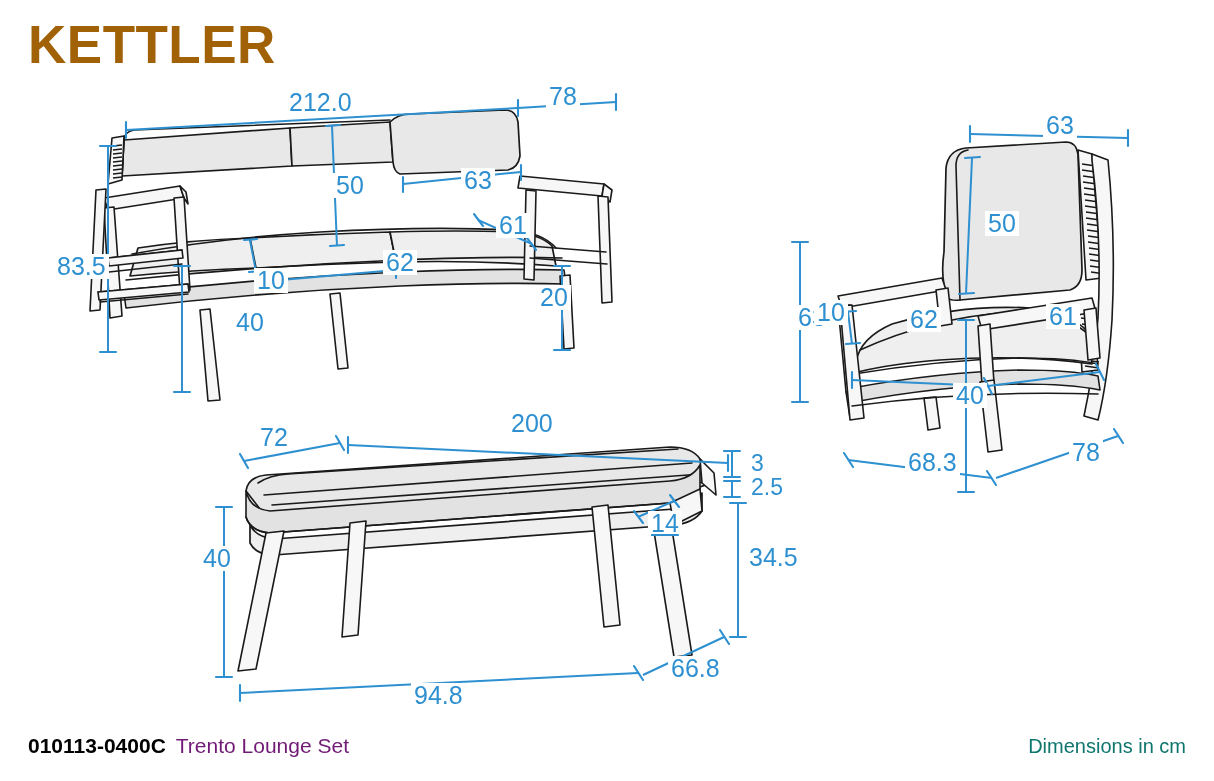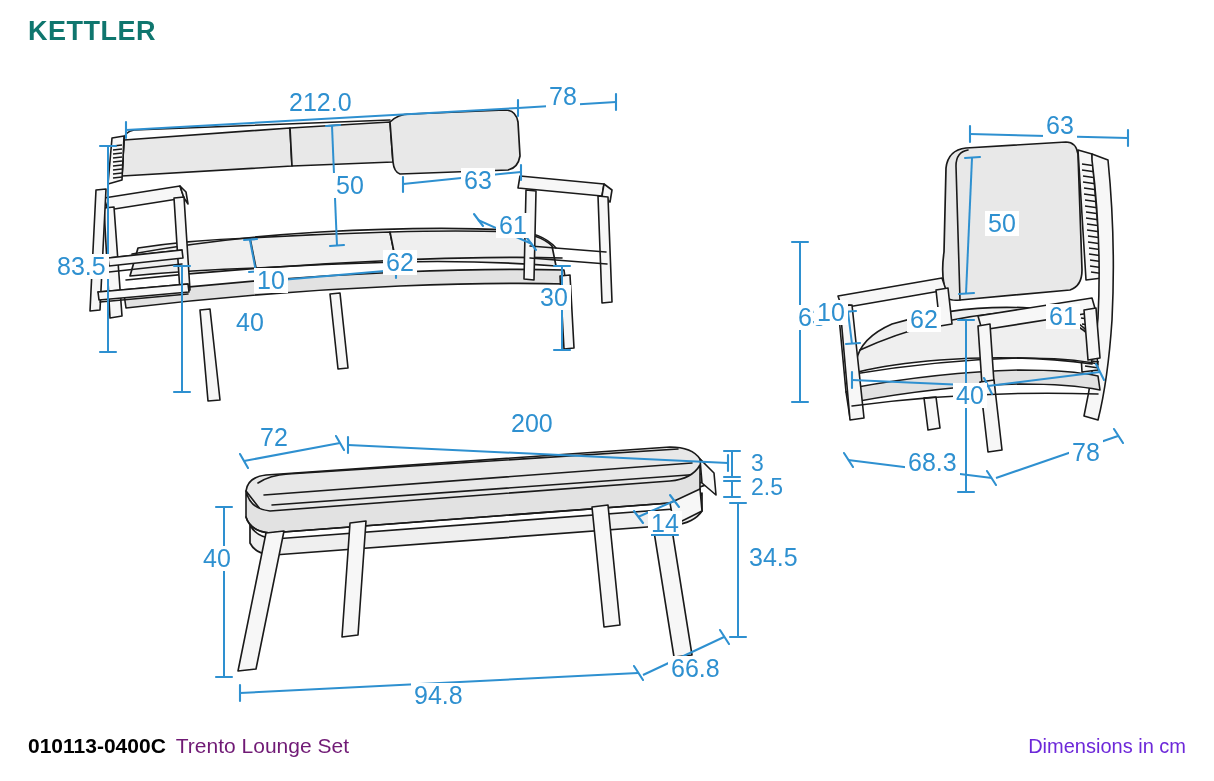--- a/index.html
+++ b/index.html
@@ -14,43 +14,43 @@
   }
   #sheet {
     position: absolute; inset: 0;
     width: 1214px; height: 781px;
   }
   
   #logo {
     position: absolute;
     left: 28px; top: 18px;
     font-family: "Liberation Sans", sans-serif;
-    font-size: 27px;
+    font-size: 53px;
     font-weight: bold;
     letter-spacing: 0.5px;
-    color: #0f766e;
+    color: #a16207;
     line-height: 1;
     user-select: none;
   }
   
   #footer-left {
     position: absolute;
     left: 28px; top: 735px;
     font-size: 21px;
     color: #6b7078;
     white-space: nowrap;
     line-height: 1;
   }
   #footer-left .code { font-weight: bold; color: #000000; }
   #footer-left .name { font-weight: normal; color: #701a75; margin-left: 10px; }
   #footer-right {
     position: absolute;
     right: 28px; top: 736px;
     font-size: 20px;
-    color: #6d28d9;
+    color: #0f766e;
     white-space: nowrap;
     line-height: 1;
   }
   
   #sheet svg { position: absolute; left: 0; top: 0; overflow: visible; }
   .ln   { fill: none; stroke: #1a1a1a; stroke-width: 1.6; stroke-linejoin: round; stroke-linecap: round; }
   .fillA { fill: #e8e8e8; stroke: #1a1a1a; stroke-width: 1.7; stroke-linejoin: round; }
   .fillB { fill: #efefef; stroke: #1a1a1a; stroke-width: 1.7; stroke-linejoin: round; }
   .fillC { fill: #e2e2e2; stroke: #1a1a1a; stroke-width: 1.6; stroke-linejoin: round; }
   .fillW { fill: #f7f7f7; stroke: #1a1a1a; stroke-width: 1.6; stroke-linejoin: round; }
@@ -179,21 +179,21 @@
 
   <div class="dlabel" style="left:286px; top:90px;">212.0</div>
   <div class="dlabel" style="left:546px; top:84px;">78</div>
   <div class="dlabel" style="left:54px;  top:234px;margin-top:20px;">83.5</div>
   <div class="dlabel" style="left:333px; top:173px;">50</div>
   <div class="dlabel" style="left:461px; top:168px;">63</div>
   <div class="dlabel" style="left:496px; top:213px;">61</div>
   <div class="dlabel" style="left:383px; top:250px;">62</div>
   <div class="dlabel" style="left:254px; top:268px;">10</div>
   <div class="dlabel" style="left:233px; top:310px;">40</div>
-  <div class="dlabel" style="left:537px; top:285px;">30</div>
+  <div class="dlabel" style="left:537px; top:285px;">20</div>
 
   <svg width="400" height="400" style="left:820px; top:120px;">
     <g>
 
       <path class="fillA" d="M128,178 Q120,160 124,132 L126,48 Q128,30 146,28 L246,22 Q256,22 258,34 L262,150 Q262,166 250,170 L140,180 Q131,181 128,178 Z"></path>
       <path class="ln" d="M140,180 L136,46 Q136,32 148,30"></path>
 
       <path class="fillW" d="M258,30 L272,34 L282,158 L266,160 Z"></path>
       <g class="rope">
         <path d="M262,44 L276,46 M262,50 L276,52 M263,56 L277,58 M263,62 L277,64 M264,68 L278,70 M264,74 L278,76 M265,80 L279,82 M265,86 L279,88 M266,92 L280,94 M266,98 L280,100 M267,104 L281,106 M267,110 L281,112 M268,116 L282,118 M268,122 L282,124 M269,128 L283,130 M269,134 L283,136 M270,140 L284,142 M270,146 L284,148 M271,152 L285,154"></path>

